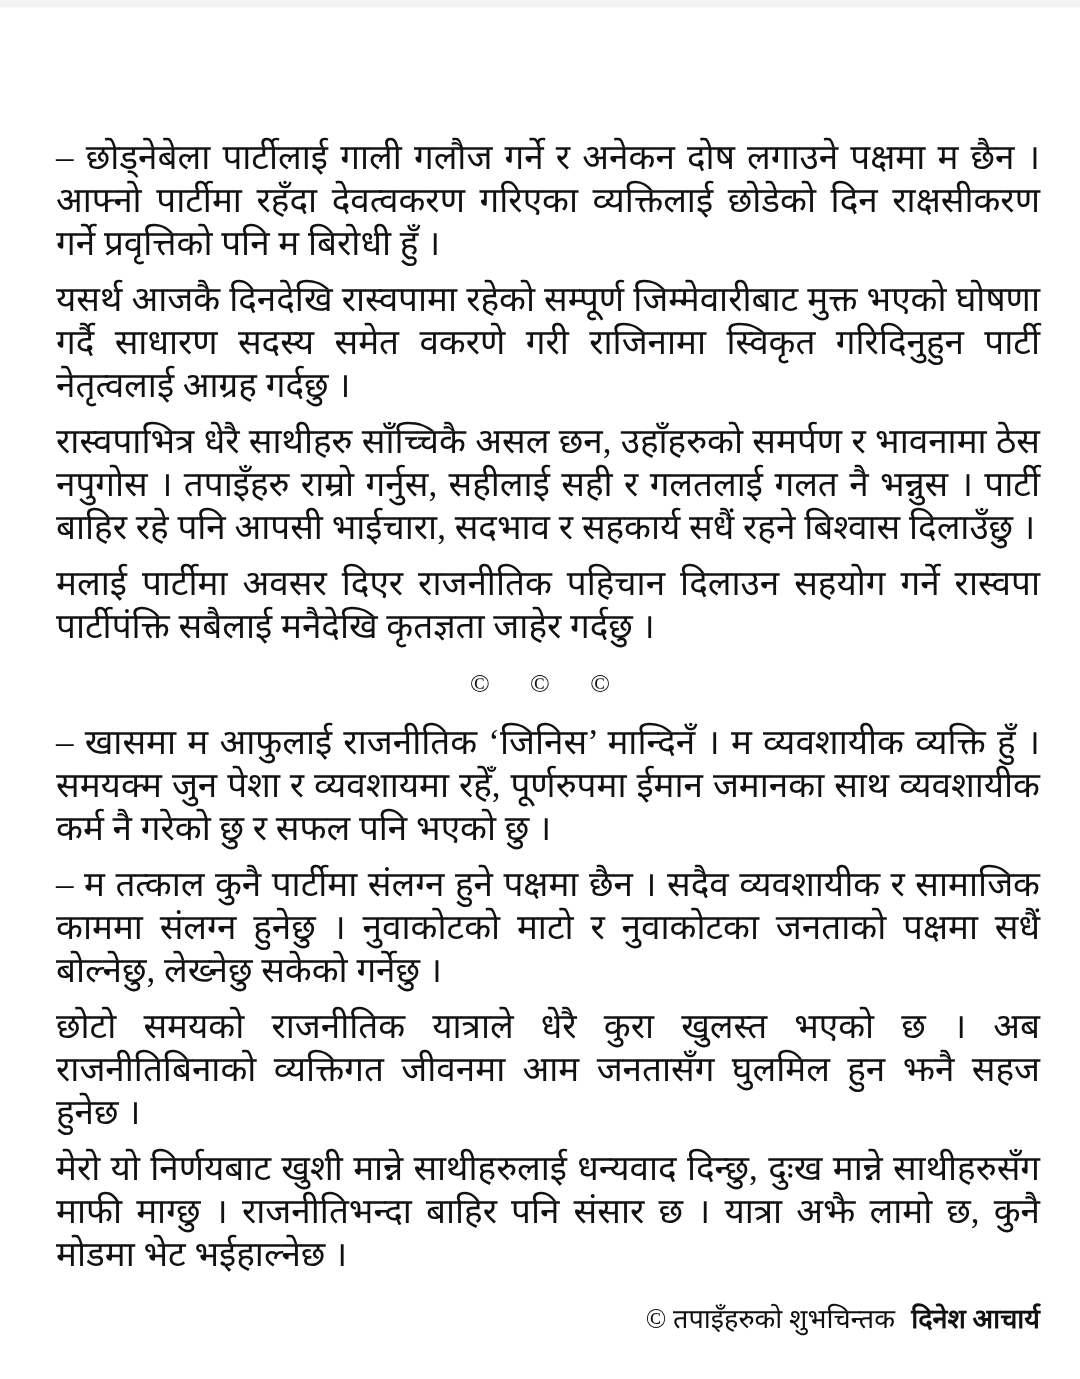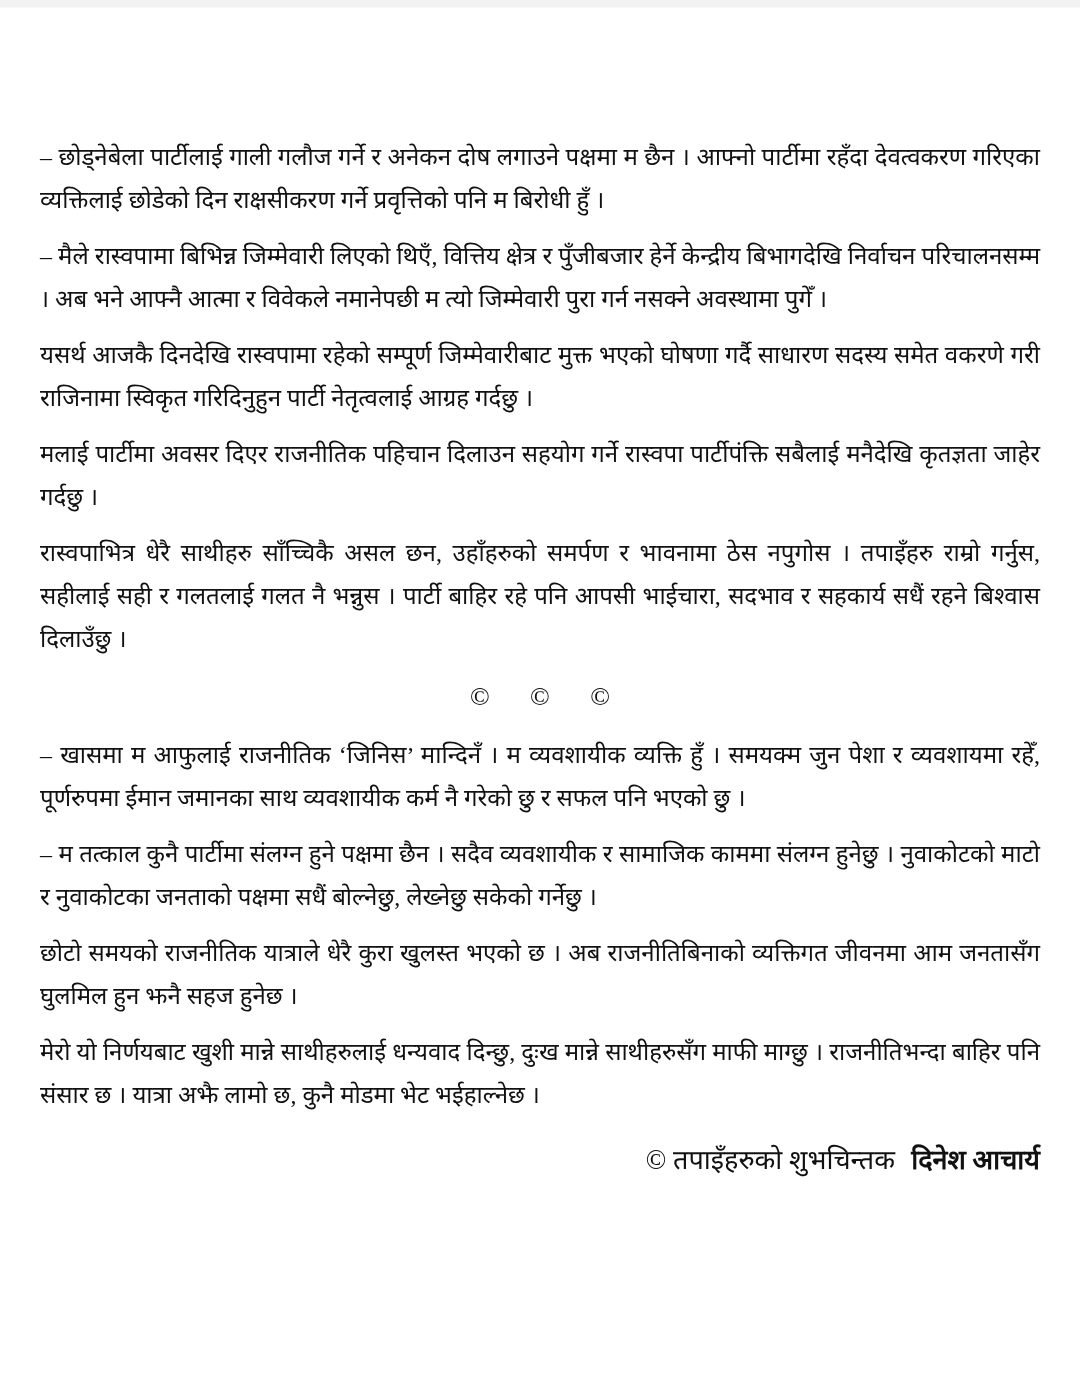--- a/index.html
+++ b/index.html
@@ -25,22 +25,22 @@
     background: #f2f2f2;
     border-bottom: 1px solid #fafafa;
   }
   .doc-body {
     position: absolute;
     top: 136px;
     left: 40px;
     right: 40px;
   }
   .para {
-    margin: 0 0 13px 0;
-    font-size: 24px;
+    margin: 0 0 13px 16px;
+    font-size: 35px;
     line-height: 43px;
     text-align: justify;
     color: #111111;
   }
   .separator {
     margin: 14px 0 16px 0;
     font-size: 26px;
     line-height: 43px;
     text-align: center;
     word-spacing: 1.3em;
@@ -67,24 +67,23 @@
   }
 </style>
 </head>
 <body>
 
 <div class="page">
   <div class="top-strip"></div>
 
   <div class="doc-body">
     <p class="para">– छोड्नेबेला पार्टीलाई गाली गलौज गर्ने र अनेकन दोष लगाउने पक्षमा म छैन । आफ्नो पार्टीमा रहँदा देवत्वकरण गरिएका व्यक्तिलाई छोडेको दिन राक्षसीकरण गर्ने प्रवृत्तिको पनि म बिरोधी हुँ ।</p>
-    <p class="para">– मैले रास्वपामा बिभिन्न जिम्मेवारी लिएको थिएँ, वित्तिय क्षेत्र र पुँजीबजार हेर्ने केन्द्रीय बिभागदेखि निर्वाचन परिचालनसम्म । अब भने आफ्नै आत्मा र विवेकले नमानेपछी म त्यो जिम्मेवारी पुरा गर्न नसक्ने अवस्थामा पुगेँ ।</p>
     <p class="para">यसर्थ आजकै दिनदेखि रास्वपामा रहेको सम्पूर्ण जिम्मेवारीबाट मुक्त भएको घोषणा गर्दै साधारण सदस्य समेत वकरणे गरी राजिनामा स्विकृत गरिदिनुहुन पार्टी नेतृत्वलाई आग्रह गर्दछु ।</p>
+    <p class="para">रास्वपाभित्र धेरै साथीहरु साँच्चिकै असल छन, उहाँहरुको समर्पण र भावनामा ठेस नपुगोस । तपाइँहरु राम्रो गर्नुस, सहीलाई सही र गलतलाई गलत नै भन्नुस । पार्टी बाहिर रहे पनि आपसी भाईचारा, सदभाव र सहकार्य सधैं रहने बिश्वास दिलाउँछु ।</p>
     <p class="para">मलाई पार्टीमा अवसर दिएर राजनीतिक पहिचान दिलाउन सहयोग गर्ने रास्वपा पार्टीपंक्ति सबैलाई मनैदेखि कृतज्ञता जाहेर गर्दछु ।</p>
-    <p class="para">रास्वपाभित्र धेरै साथीहरु साँच्चिकै असल छन, उहाँहरुको समर्पण र भावनामा ठेस नपुगोस । तपाइँहरु राम्रो गर्नुस, सहीलाई सही र गलतलाई गलत नै भन्नुस । पार्टी बाहिर रहे पनि आपसी भाईचारा, सदभाव र सहकार्य सधैं रहने बिश्वास दिलाउँछु ।</p>
 
     <div class="separator">© © ©</div>
 
     <p class="para">– खासमा म आफुलाई राजनीतिक ‘जिनिस’ मान्दिनँ । म व्यवशायीक व्यक्ति हुँ । समयक्म जुन पेशा र व्यवशायमा रहेँ, पूर्णरुपमा ईमान जमानका साथ व्यवशायीक कर्म नै गरेको छु र सफल पनि भएको छु ।</p>
     <p class="para">– म तत्काल कुनै पार्टीमा संलग्न हुने पक्षमा छैन । सदैव व्यवशायीक र सामाजिक काममा संलग्न हुनेछु । नुवाकोटको माटो र नुवाकोटका जनताको पक्षमा सधैं बोल्नेछु, लेख्नेछु सकेको गर्नेछु ।</p>
     <p class="para">छोटो समयको राजनीतिक यात्राले धेरै कुरा खुलस्त भएको छ । अब राजनीतिबिनाको व्यक्तिगत जीवनमा आम जनतासँग घुलमिल हुन झनै सहज हुनेछ ।</p>
     <p class="para">मेरो यो निर्णयबाट खुशी मान्ने साथीहरुलाई धन्यवाद दिन्छु, दुःख मान्ने साथीहरुसँग माफी माग्छु । राजनीतिभन्दा बाहिर पनि संसार छ । यात्रा अझै लामो छ, कुनै मोडमा भेट भईहाल्नेछ ।</p>
 
     <div class="signature-line">
       <span>© तपाइँहरुको शुभचिन्तक</span>

